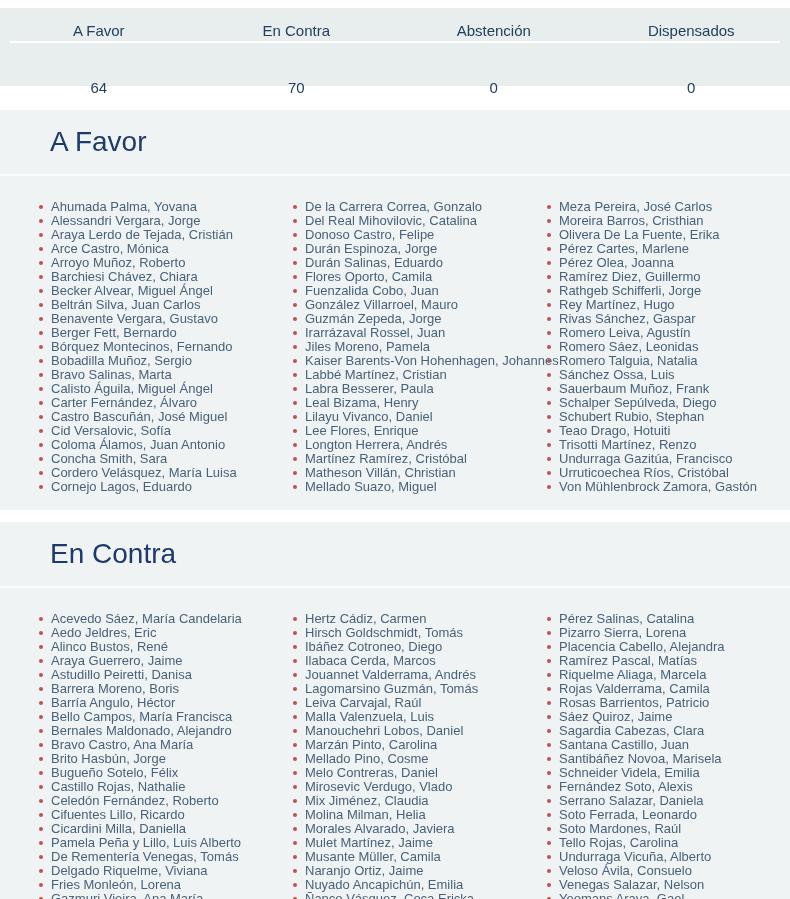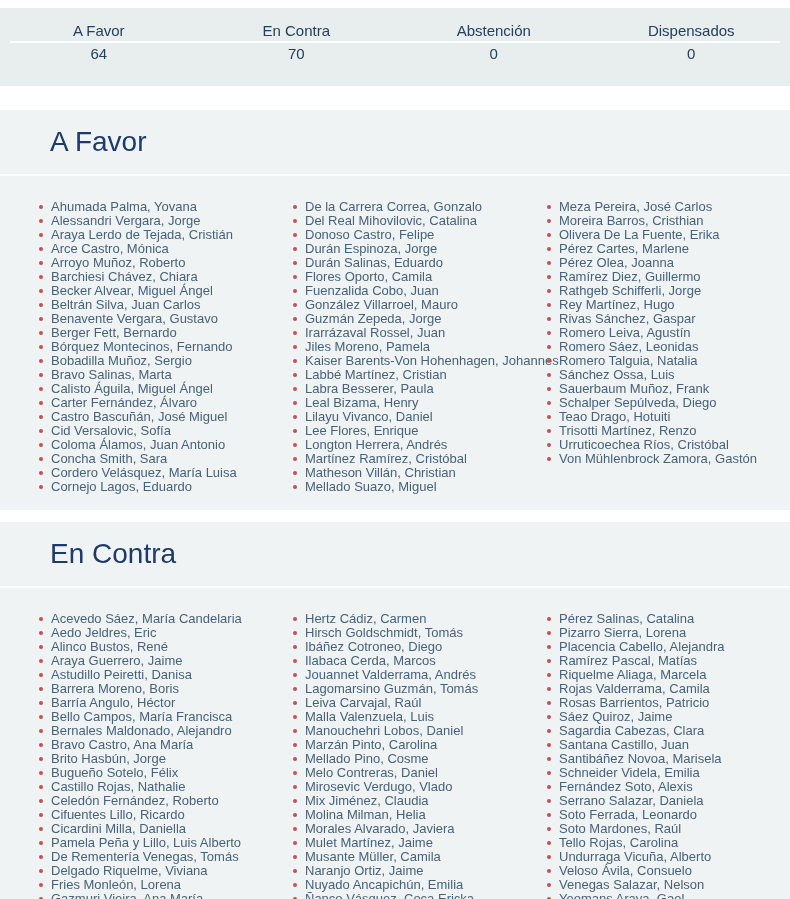--- a/index.html
+++ b/index.html
@@ -9,21 +9,21 @@
     background: #ffffff;
     font-family: "Liberation Sans", sans-serif;
   }
   .top-white { height: 8px; background: #ffffff; }
   .summary-panel {
     height: 78px; background: #e8edee; position: relative;
   }
   .summary-row { display: flex; width: 100%; }
   .summary-stat { flex: 1; text-align: center; color: #24405f; }
   .stat-label { display: block; padding-top: 14px; font-size: 15px; }
-  .stat-value { display: block; padding-top: 6px; font-size: 15px; }
+  .stat-value { display: block; padding-top: 6px; font-size: 15px; margin-top: 34px; }
   .summary-rule {
     position: absolute; top: 33px; left: 10px; right: 10px;
     height: 2px; background: #ffffff;
   }
   .white-gap { height: 24px; background: #ffffff; }
   .vote-section { background: #eff3f3; }
   .section-title {
     margin: 0; padding: 16px 0 16px 50px;
     color: #1e3a6b; font-size: 28px; font-weight: 400;
   }
@@ -358,31 +358,39 @@
       <li>
         <span class="bullet"></span>
         <span>Sauerbaum Muñoz, Frank</span>
       </li>
 
       <li>
         <span class="bullet"></span>
         <span>Schalper Sepúlveda, Diego</span>
       </li>
 
+      <li>
+        <span class="bullet"></span>
+        <span>Schubert Rubio, Stephan</span>
+      </li>
 
       <li>
         <span class="bullet"></span>
         <span>Teao Drago, Hotuiti</span>
       </li>
 
       <li>
         <span class="bullet"></span>
         <span>Trisotti Martínez, Renzo</span>
       </li>
 
+      <li>
+        <span class="bullet"></span>
+        <span>Undurraga Gazitúa, Francisco</span>
+      </li>
 
       <li>
         <span class="bullet"></span>
         <span>Urruticoechea Ríos, Cristóbal</span>
       </li>
 
       <li>
         <span class="bullet"></span>
         <span>Von Mühlenbrock Zamora, Gastón</span>
       </li>

